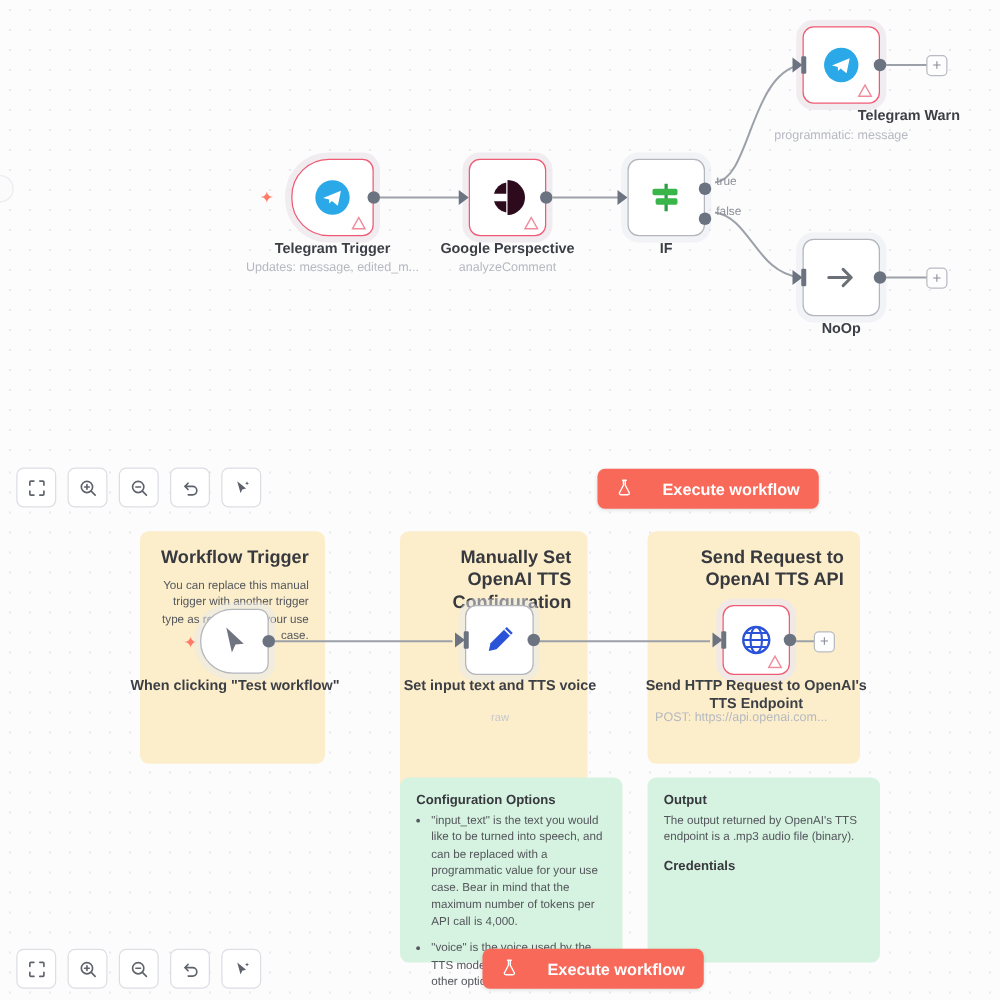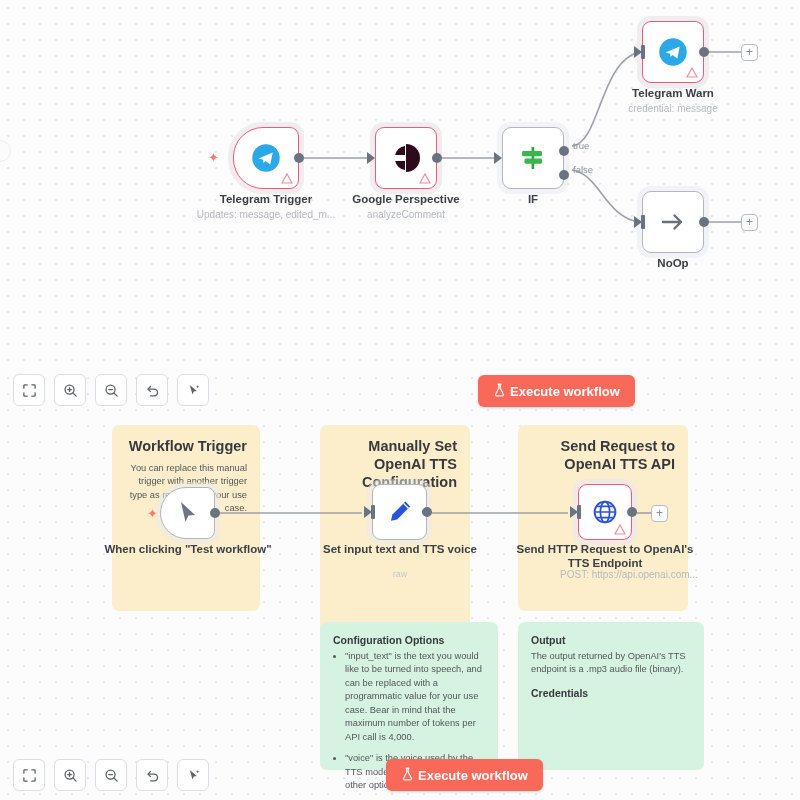--- a/index.html
+++ b/index.html
@@ -115,21 +115,21 @@
     background: #fff; border: 1.3px solid #dcdee3; border-radius: 6px;
     display: flex; align-items: center; justify-content: center;
     color: #5e626a;
   }
 
   .exec-btn {
     position: absolute;
     background: #f9695a; color: #fff;
     border-radius: 6px;
     height: 32px; padding: 0 15px;
-    display: flex; align-items: center; gap: 4px;
+    display: flex; align-items: center; gap: 24px;
     font-size: 13px; font-weight: bold;
     box-shadow: 0 1px 3px rgba(0,0,0,0.12);
   }
 
   .left-nub {
     position: absolute; left: -11px; top: 140px;
     width: 22px; height: 22px; border-radius: 50%;
     border: 1.4px solid #ebecf0; background: #fbfbfc;
   }
 </style>
@@ -212,22 +212,22 @@
       </svg>
       <span class="in-bar"></span>
       <span class="in-arrow"></span>
       <span class="warn">
         <svg width="12" height="11" viewBox="0 0 12 11">
             <path d="M6 1 L11 10 L1 10 Z" fill="none" stroke="#f08c9b" stroke-width="1.2"></path>
           </svg>
       </span>
       <span class="port out"></span>
     </div>
-    <div class="node-label" style="left:578px; top:86px;">Telegram Warn</div>
-    <div class="node-sub" style="left:578px; top:102px;">credential: message</div>
+    <div class="node-label" style="left:578px; top:86px;text-align:right;">Telegram Warn</div>
+    <div class="node-sub" style="left:578px; top:102px;">programmatic: message</div>
     <div class="plus-btn" style="left:741px; top:44px;">+</div>
 
     <div class="node plain" style="left:642px; top:191px;">
       <svg width="30" height="30" viewBox="0 0 30 30">
         <path d="M5 15 H23 M16.5 8.5 L23 15 L16.5 21.5" stroke="#6b7076" stroke-width="2.4" fill="none" stroke-linecap="round" stroke-linejoin="round"></path>
       </svg>
       <span class="in-bar"></span>
       <span class="in-arrow"></span>
       <span class="port out"></span>
     </div>
@@ -328,21 +328,21 @@
       <span class="in-arrow"></span>
       <span class="in-bar"></span>
       <span class="warn">
         <svg width="12" height="11" viewBox="0 0 12 11">
             <path d="M6 1 L11 10 L1 10 Z" fill="none" stroke="#f08c9b" stroke-width="1.2"></path>
           </svg>
       </span>
       <span class="port out"></span>
     </div>
     <div class="node-label" style="left:510px; top:172px; width:190px;">Send HTTP Request to OpenAI's TTS Endpoint</div>
-    <div class="node-sub" style="left:534px; top:198px; width:190px;">POST: https://api.openai.com...</div>
+    <div class="node-sub" style="left:498px; top:198px; width:190px;">POST: https://api.openai.com...</div>
     <div class="plus-btn" style="left:651px; top:135px;">+</div>
 
     <div class="sticky green" style="left:320px; top:252px; width:178px; height:148px;">
       <h4>Configuration Options</h4>
       <ul>
         <li>"input_text" is the text you would like to be turned into speech, and can be replaced with a programmatic value for your use case. Bear in mind that the maximum number of tokens per API call is 4,000.</li>
         <li><span>"voice" is the voice used by the TTS model. The default is alloy, other options can be found here:</span>
           
         </li>
       </ul>

